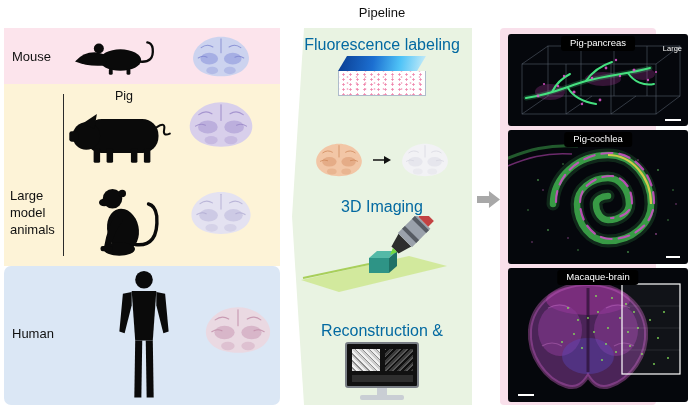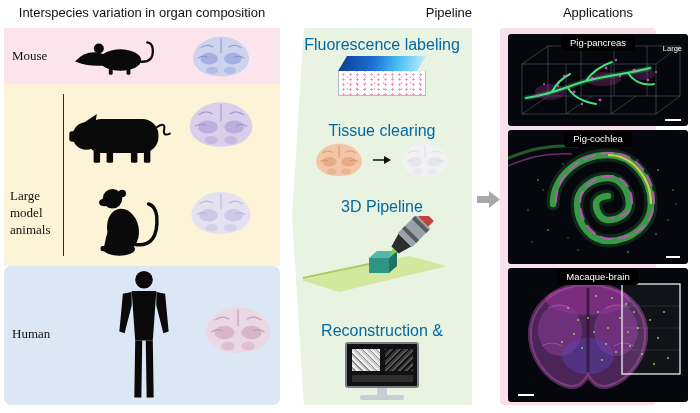--- a/index.html
+++ b/index.html
@@ -2,30 +2,30 @@
 <html><head>
 <meta charset="utf-8">
 <style>
   * { margin:0; padding:0; box-sizing:border-box; }
   html,body { background:#fff; }
   .page { position:relative; width:700px; height:413px; background:#fff;
           font-family:"Liberation Sans", sans-serif; color:#111; overflow:hidden; }
 
   .hdr { position:absolute; top:5px; font-size:13px; text-align:center; color:#111; }
   .hdr-left  { left:4px;   width:276px; }
-  .hdr-mid   { left:292px; width:180px;text-align:right; }
+  .hdr-mid   { left:292px; width:180px; }
   .hdr-right { left:500px; width:196px; }
 
   
   .leftcol { position:absolute; left:4px; top:28px; width:276px; height:377px; }
   .row { position:relative; width:100%; }
   .row-mouse { height:56px;  background:#fce4ec; }
   .row-large { height:182px; background:#fdf3d7; }
   .row-human { height:139px; background:#dbe7f5;border-radius:7px; }
-  .row-label { position:absolute; font-size:13px; color:#111;font-family:Liberation Serif, serif; }
+  .row-label { position:absolute; font-size:13px; color:#111; }
   .abs { position:absolute; }
   .vdivider { position:absolute; left:59px; top:10px; width:1px; height:162px; background:#2a2a2a; }
   .animal-name { position:absolute; font-size:12.5px; text-align:center; color:#111; }
 
   
   .pipe { position:absolute; left:292px; top:28px; width:180px; height:377px; background:#e9f3e2;
           clip-path:polygon(12px 0,100% 0,100% 100%,12px 100%,0 50%); }
   .step { position:absolute; left:0; width:100%; text-align:center; font-size:16px; color:#0369a1; }
   .dish { position:absolute; left:50%; transform:translateX(-50%); top:28px; width:88px; }
   .dish-top { height:15px;
@@ -85,23 +85,21 @@
     <ellipse class="bi2" cx="57" cy="51" rx="8" ry="5"></ellipse>
     <path class="bd" d="M18 20 Q26 14 34 19"></path>
     <path class="bd" d="M56 19 Q64 14 72 20"></path>
     <path class="bd" d="M14 34 Q20 30 26 33"></path>
     <path class="bd" d="M64 33 Q70 30 76 34"></path>
   </symbol>
 </svg>
 
 <div class="page">
 
-  <div class="hdr hdr-left">Interspecies variation in organ composition</div>
   <div class="hdr hdr-mid">Pipeline</div>
-  <div class="hdr hdr-right">Applications</div>
 
   <div class="leftcol">
 
     <div class="row row-mouse">
       <span class="row-label" style="left:8px;top:50%;transform:translateY(-50%)">Mouse</span>
       <svg class="abs" style="left:64px;top:9px" width="94" height="40" viewBox="0 0 110 52">
         <g fill="#0a0a0a">
           <ellipse cx="62" cy="30" rx="27" ry="14"></ellipse>
           <path d="M3 32 Q14 19 31 20 Q42 21 46 27 L42 37 Q20 39 3 32 Z"></path>
           <circle cx="34" cy="15" r="6.5"></circle>
@@ -112,20 +110,21 @@
       </svg>
       <svg class="abs" style="left:182px;top:5px;--b1:#ccd3ef;--b2:#9aa3e0;--b3:#7d85cf" width="70" height="47" viewBox="0 0 90 64">
           <use href="#brainshape"></use>
         </svg>
     </div>
 
     <div class="row row-large">
       <span class="row-label" style="left:6px;top:104px;width:52px;line-height:1.3">Large model animals</span>
       <div class="vdivider"></div>
 
+      <span class="animal-name" style="left:64px;top:5px;width:112px">Pig</span>
       <svg class="abs" style="left:62px;top:22px" width="112" height="60" viewBox="0 0 130 74">
         <g fill="#0a0a0a">
           <rect x="20" y="16" width="90" height="42" rx="20"></rect>
           <circle cx="21" cy="37" r="17"></circle>
           <rect x="0" y="31" width="11" height="13" rx="3"></rect>
           <path d="M16 22 L34 10 L31 28 Z"></path>
           <rect x="30" y="52" width="8" height="18" rx="2"></rect>
           <rect x="46" y="52" width="8" height="18" rx="2"></rect>
           <rect x="76" y="52" width="8" height="18" rx="2"></rect>
           <rect x="92" y="52" width="8" height="18" rx="2"></rect>
@@ -171,35 +170,34 @@
     </div>
   </div>
 
   <div class="pipe">
     <div class="step" style="top:8px">Fluorescence labeling</div>
     <div class="dish">
       <div class="dish-top"></div>
       <div class="dish-front"></div>
     </div>
 
-    <div class="step" style="top:94px">Tissue clearing</div>
     <div class="clearing">
       <svg width="54" height="40" viewBox="0 0 90 64" style="--b1:#f2c6a6;--b2:#e0a37c;--b3:#c98050">
           <use href="#brainshape"></use>
         </svg>
       <svg width="18" height="10" viewBox="0 0 18 10">
         <line x1="0" y1="5" x2="12" y2="5" stroke="#111" stroke-width="1.6"></line>
         <polygon points="11,1 18,5 11,9" fill="#111"></polygon>
       </svg>
       <svg width="54" height="40" viewBox="0 0 90 64" style="--b1:#f2f2f5;--b2:#e2e2ea;--b3:#d4d4de">
           <use href="#brainshape"></use>
         </svg>
     </div>
 
-    <div class="step" style="top:170px">3D Pipeline</div>
+    <div class="step" style="top:170px">3D Imaging</div>
     <svg class="abs" style="left:5px;top:188px" width="170" height="100" viewBox="0 0 170 100">
       <polygon points="4,64 112,40 150,50 42,76" fill="#cfe896" opacity="0.9"></polygon>
       <line x1="6" y1="62" x2="72" y2="48" stroke="#a8cf5a" stroke-width="2"></line>
       <polygon points="72,42 80,35 100,35 92,42" fill="#54b9a7"></polygon>
       <rect x="72" y="42" width="20" height="15" fill="#2e9486"></rect>
       <polygon points="92,42 100,35 100,50 92,57" fill="#1f7265"></polygon>
       <g transform="translate(98,34) rotate(45)">
         <polygon points="-5,0 5,0 9,-14 -9,-14" fill="#2d2d2d"></polygon>
         <rect x="-10" y="-40" width="20" height="26" fill="#9aa1ab"></rect>
         <rect x="-10" y="-38" width="20" height="4" fill="#565b63"></rect>

